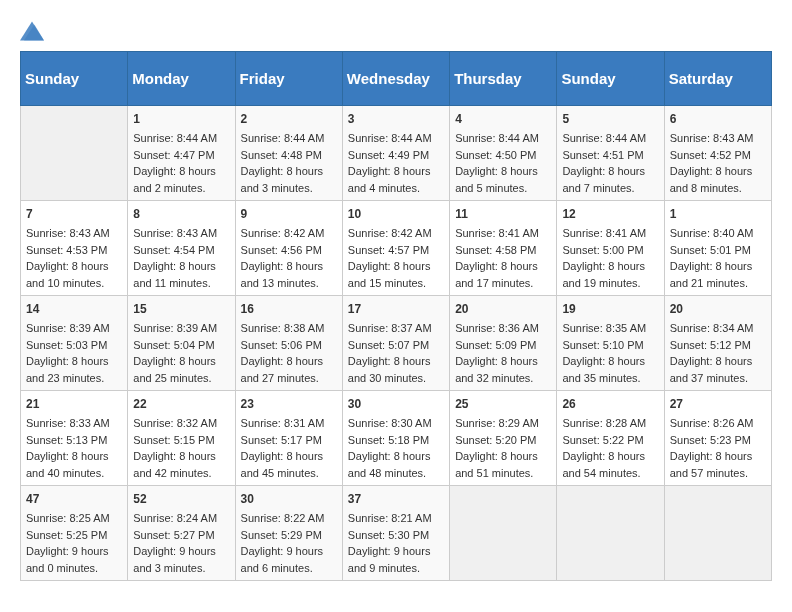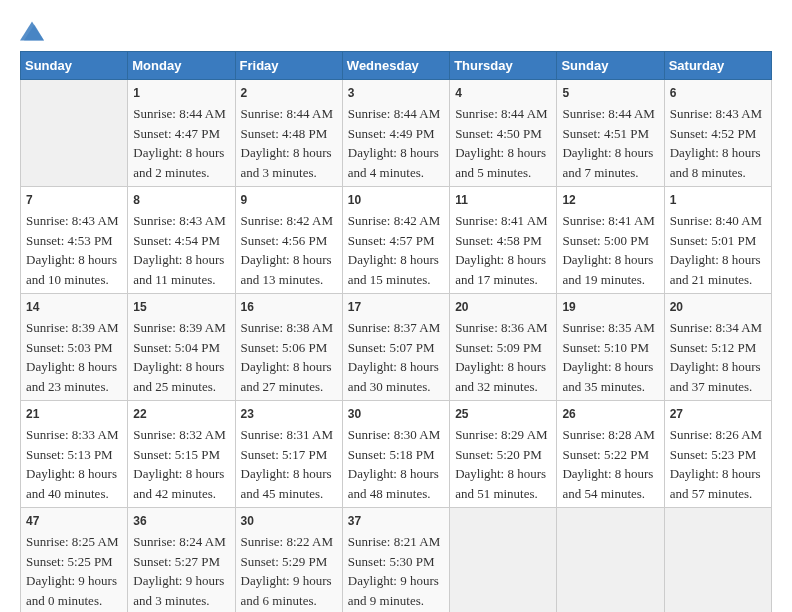--- a/index.html
+++ b/index.html
@@ -48,23 +48,23 @@
       color: #555;
     }
     table {
       width: 100%;
       border-collapse: collapse;
       font-size: 11px;
     }
     thead tr th {
       background-color: #3a7bbf;
       color: #fff;
-      padding: 6px 4px;
+      padding: 18px 4px;
       text-align: left;
-      font-size: 13px;
+      font-size: 15px;
       font-weight: bold;
       border: 1px solid #2e6aa0;
     }
     tbody tr td {
       border: 1px solid #ccc;
       vertical-align: top;
       padding: 4px 5px;
       width: calc(100% / 7);
       min-height: 80px;
       height: 90px;
@@ -77,23 +77,22 @@
     tbody tr:nth-child(even) td {
       background-color: #fff;
     }
     .day-number {
       font-weight: bold;
       font-size: 12px;
       display: block;
       margin-bottom: 2px;
     }
     .day-info {
-      font-size: 13px;
+      font-size: 11px;
       color: #333;
-      font-family: Liberation Serif, serif;
     }
     .empty-cell {
       background-color: #f0f0f0 !important;
     }
   </style>
 </head>
 <body>
 
 <div class="header-area">
   <div class="logo">
@@ -353,21 +352,21 @@
       <tr>
         <td>
         <span class="day-number">47</span>
         <div class="day-info">
           Sunrise: 8:25 AM<br>
           Sunset: 5:25 PM<br>
           Daylight: 9 hours and 0 minutes.
         </div>
       </td>
         <td>
-        <span class="day-number">36</span>
+        <span class="day-number">52</span>
         <div class="day-info">
           Sunrise: 8:24 AM<br>
           Sunset: 5:27 PM<br>
           Daylight: 9 hours and 3 minutes.
         </div>
       </td>
         <td>
         <span class="day-number">30</span>
         <div class="day-info">
           Sunrise: 8:22 AM<br>

